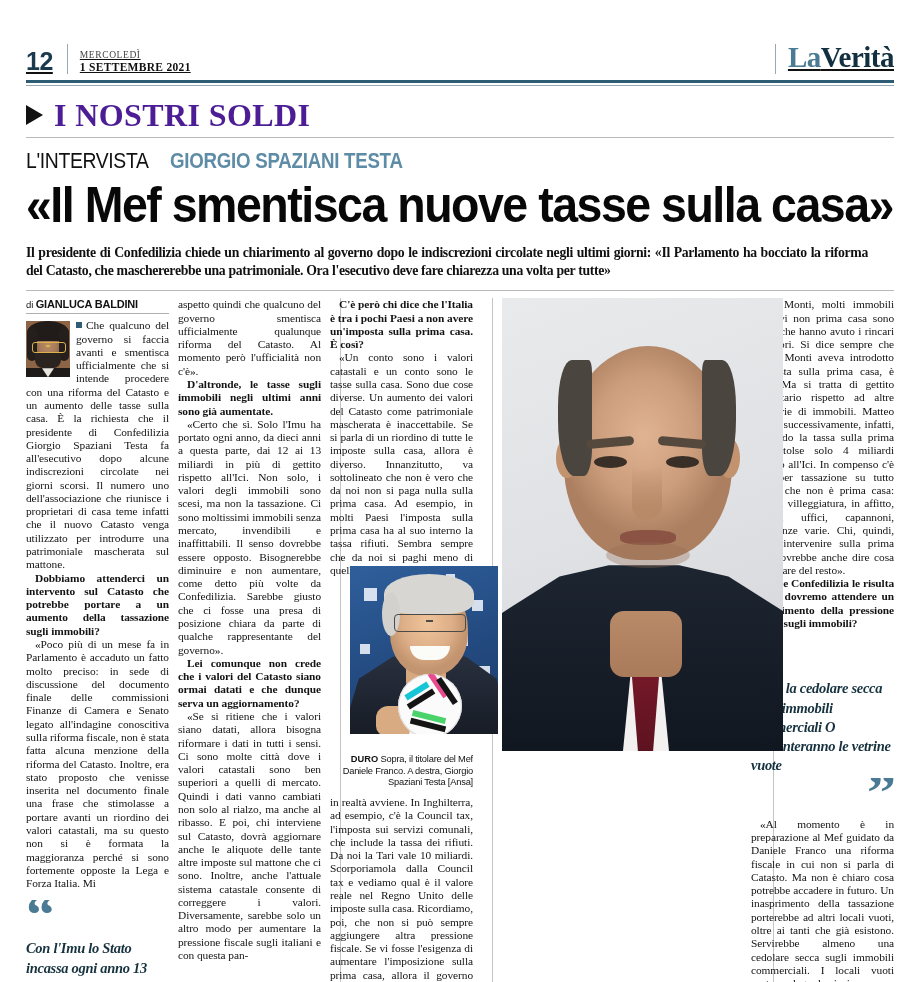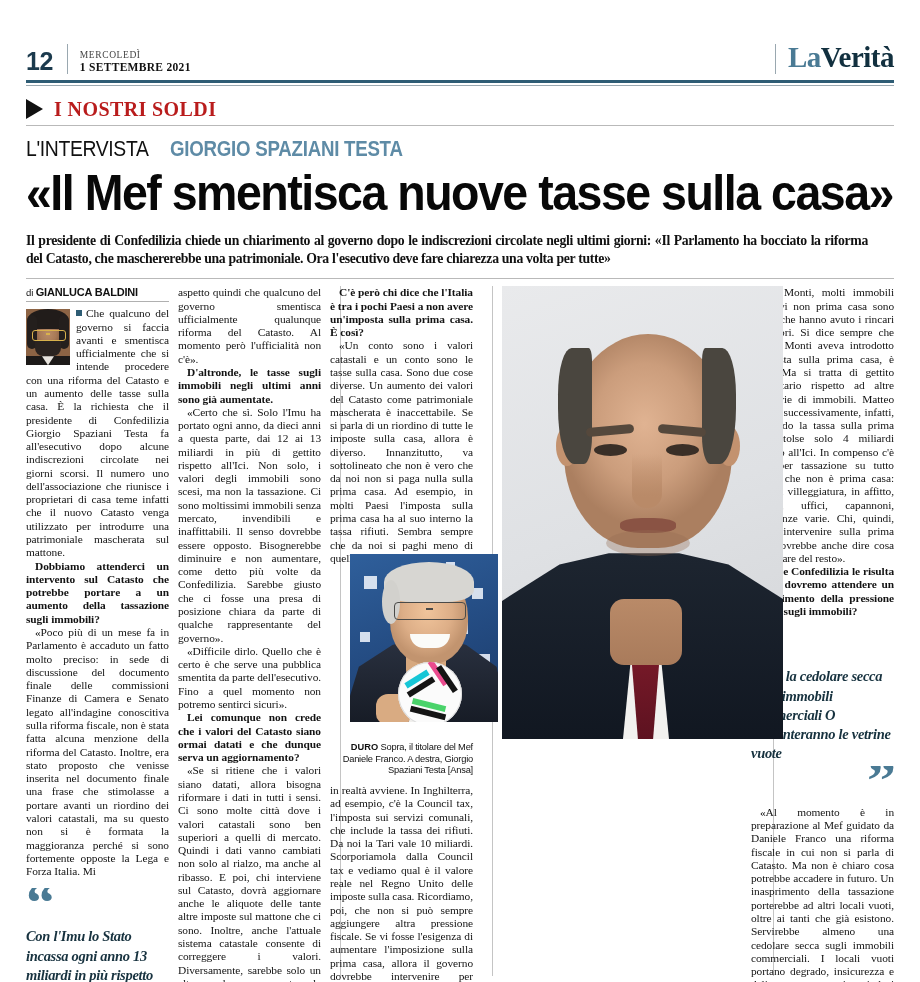--- a/index.html
+++ b/index.html
@@ -12,21 +12,21 @@
     font-family: "Liberation Serif", "DejaVu Serif", serif;
     color: #111;
     overflow: hidden;
     position: relative;
   }
   .page { width: 920px; height: 982px; position: relative; box-sizing: border-box; padding: 0 26px; }
 
   
   .folio {
     display: flex; align-items: flex-end;
-    padding-top: 30px; height: 44px;
+    padding-top: 30px; height: 44px; text-decoration: underline;
   }
   .folio-num {
     font-family: "Liberation Sans", sans-serif;
     font-weight: bold; font-size: 25px; color: #1b3a4d;
     line-height: 1; padding-right: 14px; letter-spacing: -0.5px;
   }
   .folio-rule { width: 1px; background: #9aa8b0; height: 30px; margin-right: 12px; }
   .folio-date { line-height: 1.05; padding-bottom: 1px; }
   .folio-weekday {
     font-family: "Liberation Serif", serif;
@@ -52,21 +52,21 @@
   .kicker { display: flex; align-items: center; margin-top: 13px; }
   .kicker-arrow {
     width: 0; height: 0;
     border-left: 17px solid #111;
     border-top: 10px solid transparent;
     border-bottom: 10px solid transparent;
     margin-right: 11px;
   }
   .kicker-text {
     font-family: "Liberation Serif", serif;
-    font-weight: bold; font-size: 20px; color: #b91c1c;
+    font-weight: bold; font-size: 32px; color: #4c1d95;
     letter-spacing: 0.4px; line-height: 1;
   }
   .kicker-rule { height: 1px; background: #b9b9b9; margin-top: 6px; }
 
   
   .intv { margin-top: 10px; display: flex; align-items: baseline; }
   .intv-label {
     font-family: "Liberation Sans Narrow", "Liberation Sans", sans-serif;
     font-size: 22px; color: #111; letter-spacing: -0.4px;
     transform: scaleX(0.88); transform-origin: left center;
@@ -343,21 +343,20 @@
         <div class="pq-text">Con l'Imu lo Stato incassa ogni anno 13 miliardi in più rispetto all'Ici E poi c'è la Tari...</div>
 
       </div>
     </div>
 
     <div class="col">
       <div class="body-txt">
         <p class="noind">aspetto quindi che qualcuno del governo smentisca ufficialmente qualunque riforma del Catasto. Al momento però l'ufficialità non c'è».</p>
         <p class="q">D'altronde, le tasse sugli immobili negli ultimi anni sono già aumentate.</p>
         <p>«Certo che sì. Solo l'Imu ha portato ogni anno, da dieci anni a questa parte, dai 12 ai 13 miliardi in più di gettito rispetto all'Ici. Non solo, i valori degli immobili sono scesi, ma non la tassazione. Ci sono moltissimi immobili senza mercato, invendibili e inaffittabili. Il senso dovrebbe essere opposto. Bisognerebbe diminuire e non aumentare, come detto più volte da Confedilizia. Sarebbe giusto che ci fosse una presa di posizione chiara da parte di qualche rappresentante del governo».</p>
-        <p>«Difficile dirlo. Quello che è certo è che serve una pubblica smentita da parte dell'esecutivo. Fino a quel momento non potremo sentirci sicuri».</p>
         <p class="q">Lei comunque non crede che i valori del Catasto siano ormai datati e che dunque serva un aggiornamento?</p>
         <p>«Se si ritiene che i valori siano datati, allora bisogna riformare i dati in tutti i sensi. Ci sono molte città dove i valori catastali sono ben superiori a quelli di mercato. Quindi i dati vanno cambiati non solo al rialzo, ma anche al ribasso. E poi, chi interviene sul Catasto, dovrà aggiornare anche le aliquote delle tante altre imposte sul mattone che ci sono. Inoltre, anche l'attuale sistema catastale consente di correggere i valori. Diversamente, sarebbe solo un altro modo per aumentare la pressione fiscale sugli italiani e con questa pan-</p>
       </div>
     </div>
 
     <div class="col">
       <div class="body-txt">
         <p class="q">C'è però chi dice che l'Italia è tra i pochi Paesi a non avere un'imposta sulla prima casa. È così?</p>
         <p>«Un conto sono i valori catastali e un conto sono le tasse sulla casa. Sono due cose diverse. Un aumento dei valori del Catasto come patrimoniale mascherata è inaccettabile. Se si parla di un riordino di tutte le imposte sulla casa, allora è diverso. Innanzitutto, va sottolineato che non è vero che da noi non si paga nulla sulla prima casa. Ad esempio, in molti Paesi l'imposta sulla prima casa ha al suo interno la tassa rifiuti. Sembra sempre che da noi si paghi meno di quello che</p>
       </div>

